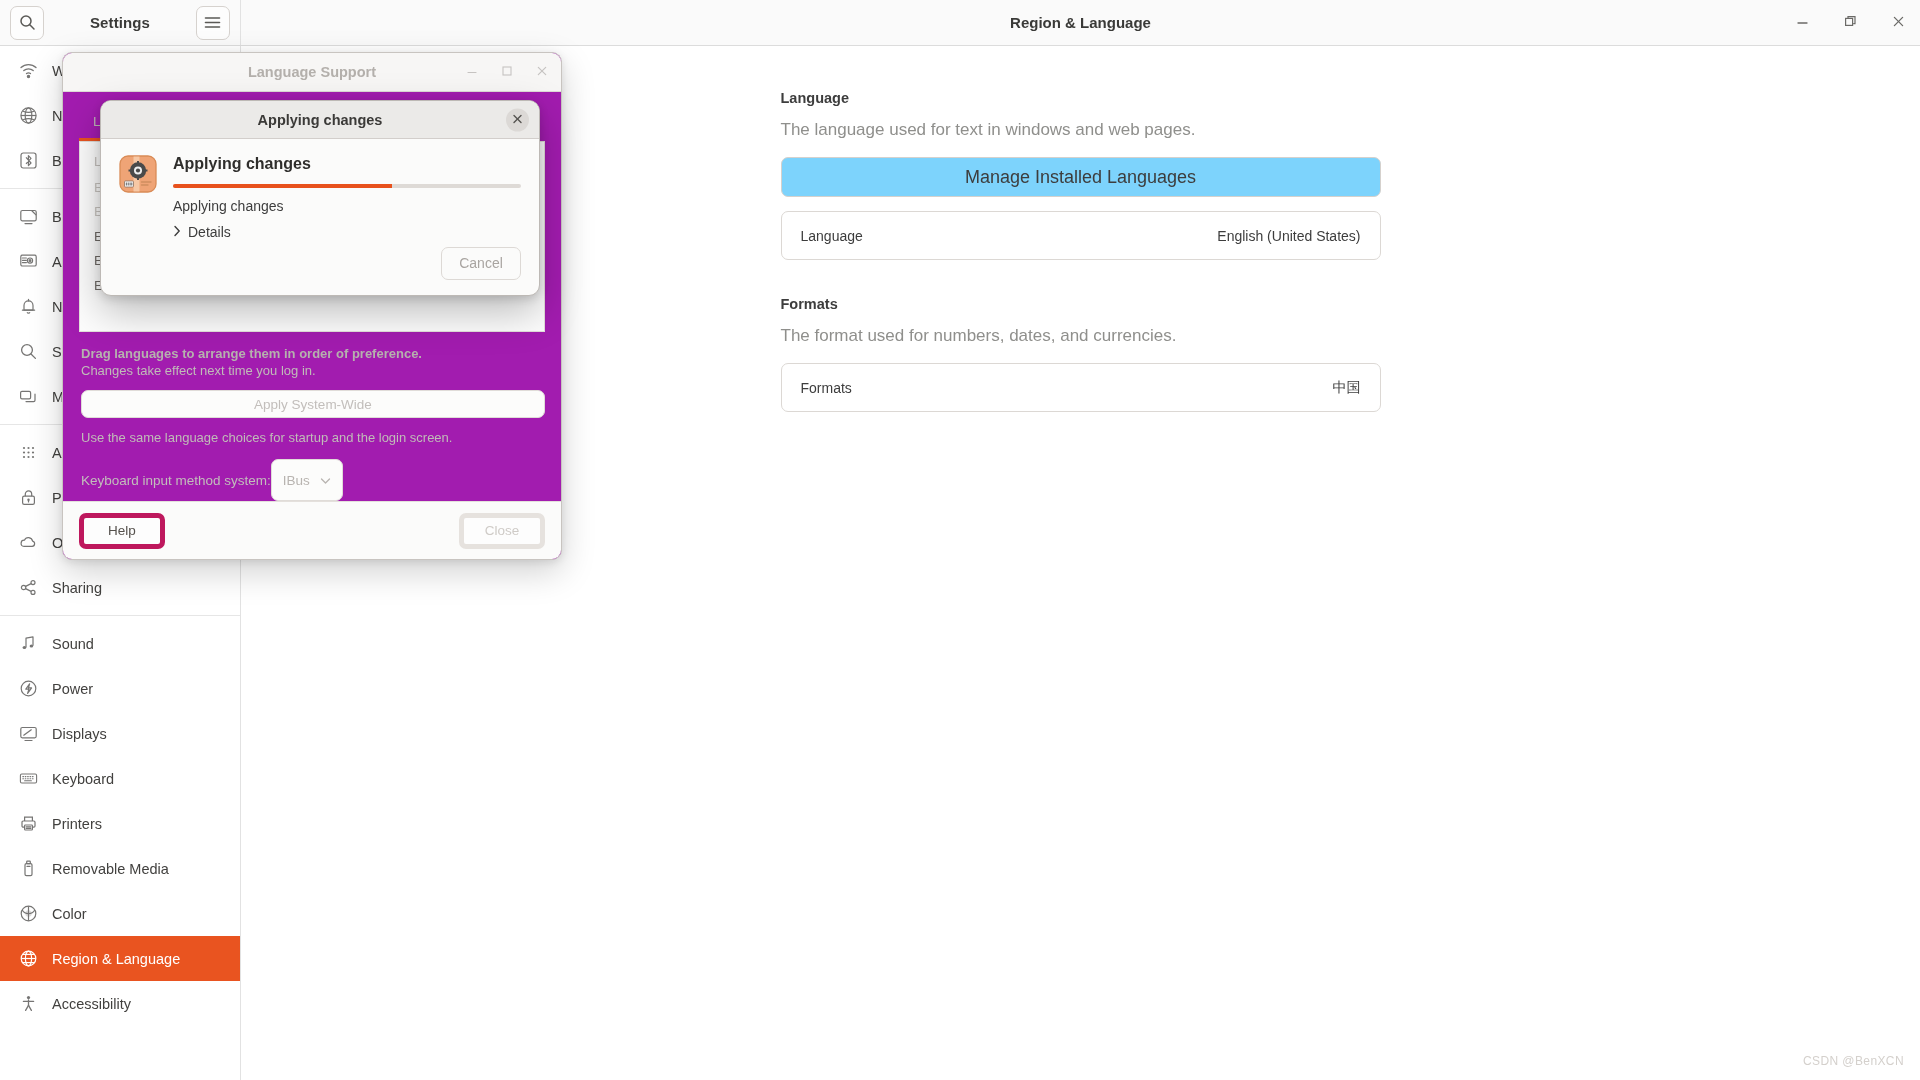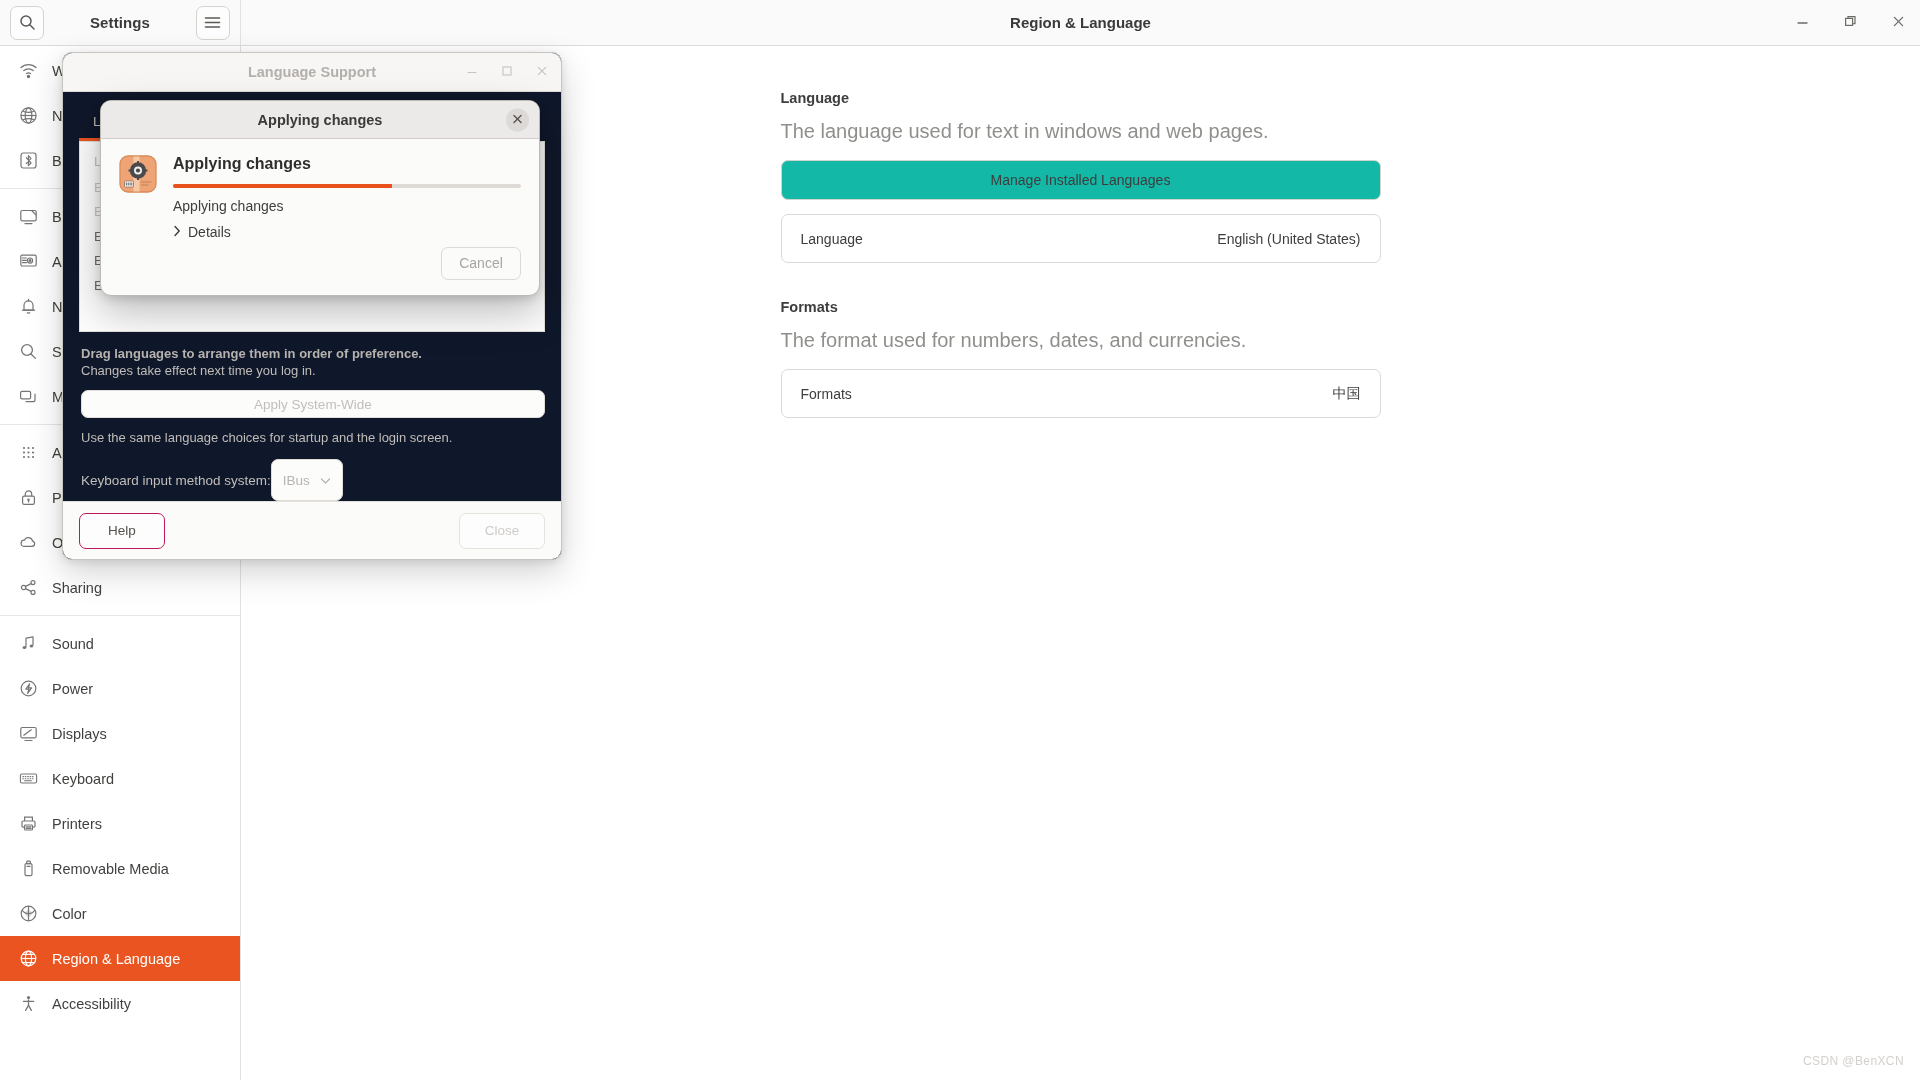--- a/index.html
+++ b/index.html
@@ -79,48 +79,48 @@
   }
   .nav-item .nic { width: 20px; height: 20px; flex: 0 0 20px; display: flex; align-items: center; justify-content: center; opacity: .72; }
   .nav-item.selected { background: #e95420; color: #ffffff; }
   .nav-item.selected .nic { opacity: 1; }
   .nav-sep { height: 1px; background: #e6e6e6; margin: 5px 0; }
 
   
   .content { flex: 1; background: #ffffff; overflow: hidden; padding-top: 44px; }
   .content-inner { width: 600px; margin: 0 auto; }
   .sec-title { font-size: 14.5px; font-weight: bold; color: #3d3d3d; margin-bottom: 14px; }
-  .sec-desc { font-size: 20px; color: #8f8f8c; margin-bottom: 17px; }
+  .sec-desc { font-size: 17px; color: #8f8f8c; margin-bottom: 17px; }
   .wide-btn {
     height: 40px; width: 100%;
     border: 1px solid #d5d1cd; border-radius: 7px;
-    background: #14b8a6;
+    background: #7dd3fc;
     display: flex; align-items: center; justify-content: center;
-    font-size: 14px; color: #3d3d3d; cursor: pointer;
+    font-size: 18px; color: #3d3d3d; cursor: pointer;
   }
   .list-card {
     margin-top: 14px;
     border: 1px solid #dcd8d4; border-radius: 7px;
     background: #ffffff; overflow: hidden;
   }
   .list-row {
     height: 47px;
     display: flex; align-items: center; justify-content: space-between;
     padding: 0 19px;
     font-size: 14px; color: #3d3d3d; cursor: pointer;
   }
   .list-row .val { color: #3d3d3d; }
   .gap { height: 36px; }
 
   
   .lang-window {
     position: absolute;
     left: 62px; top: 52px;
     width: 500px; height: 508px;
-    background: #0f172a;
+    background: #a21caf;
     border: 1px solid #c8c4c0;
     border-radius: 10px;
     box-shadow: 0 12px 34px rgba(0,0,0,.18), 0 2px 8px rgba(0,0,0,.10);
     overflow: hidden;
     display: flex; flex-direction: column;
   }
   .lw-titlebar {
     height: 39px; flex: 0 0 39px;
     background: #f7f6f5;
     border-bottom: 1px solid #dedad6;
@@ -180,21 +180,21 @@
   }
   .lw-footer {
     height: 58px; flex: 0 0 58px;
     border-top: 1px solid #e4e0dc;
     background: #fbfbfa;
     display: flex; align-items: center; justify-content: space-between;
     padding: 0 16px;
   }
   .foot-btn {
     height: 36px; min-width: 86px;
-    border: 1px solid #be185d; border-radius: 7px;
+    border: 5px solid #be185d; border-radius: 7px;
     background: #fdfdfd;
     display: flex; align-items: center; justify-content: center;
     font-size: 13.5px; color: #55514d; cursor: pointer;
   }
   .foot-btn.dim { color: #cfcbc7; border-color: #e6e2de; }
 
   
   .dlg {
     position: absolute;
     left: 100px; top: 100px;

